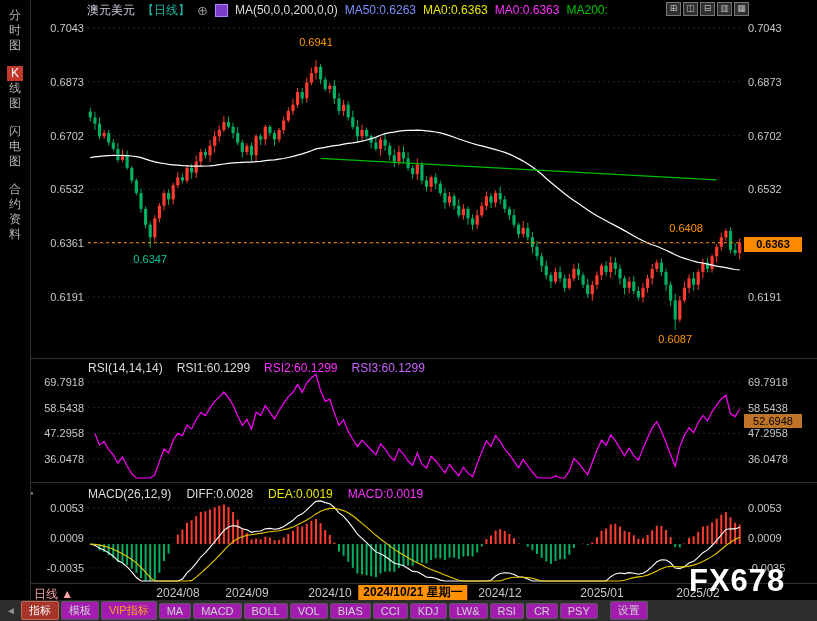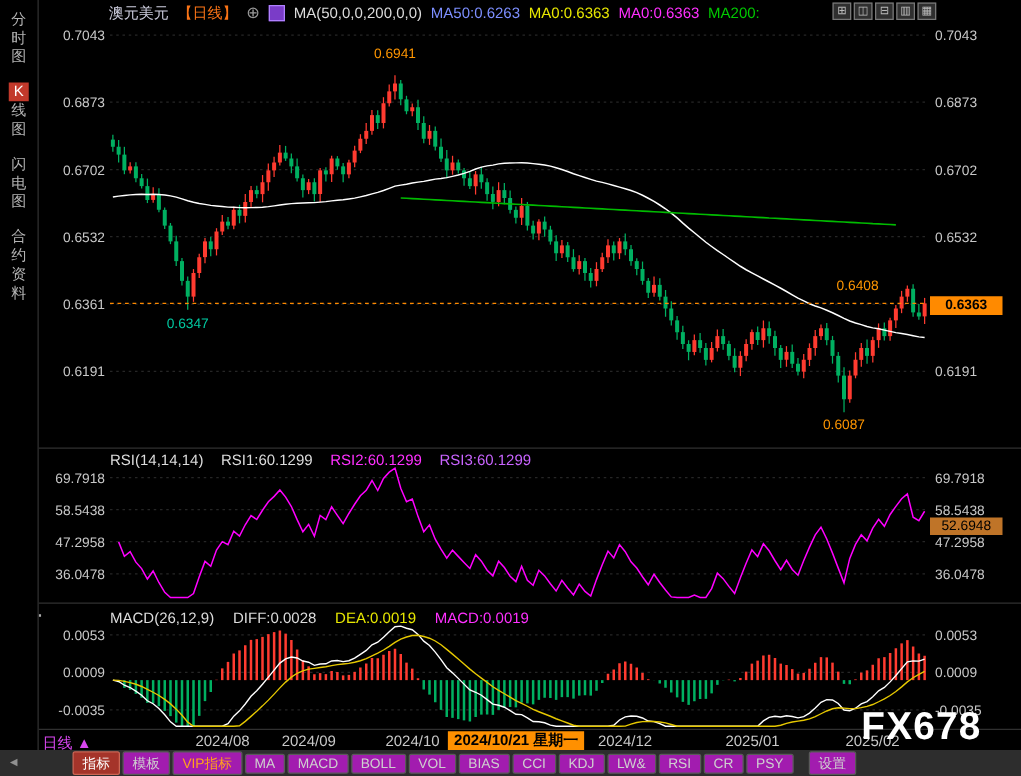--- a/index.html
+++ b/index.html
@@ -1,21 +1,21 @@
 <!DOCTYPE html>
 <html><head>
 <meta charset="utf-8">
 <style>
   html,body{margin:0;padding:0;background:#000;}
   body{width:817px;height:621px;position:relative;overflow:hidden;
        font-family:"Liberation Sans","DejaVu Sans",sans-serif;}
   
   #hdr{position:absolute;left:30px;top:0;height:20px;right:0;display:flex;align-items:center;
        gap:7px;padding-left:57px;font-size:12px;white-space:nowrap;z-index:4;}
-  .c-sym{color:#ccccdd}.c-period{color:#f97316}.c-plus{color:#999;font-size:13px}
+  .c-sym{color:#ccccdd}.c-period{color:#14b8a6}.c-plus{color:#999;font-size:13px}
   .c-maf{color:#dcdcdc}.c-ma50{color:#7d8fff}.c-y{color:#e8e800}.c-m{color:#ff30ff}.c-g{color:#00c800}
   .draw-icon{width:11px;height:11px;background:#7a3cc8;border:1px solid #b080ff;display:inline-block}
   #winbtns{position:absolute;right:68px;top:2px;display:flex;gap:2px;z-index:5;}
   .wbtn{width:13px;height:12px;background:#2f2f2f;border:1px solid #777;color:#bbb;
         font-size:9px;line-height:11px;text-align:center;cursor:pointer;}
   
   #sidebar{position:absolute;left:0;top:0;width:30px;height:598px;border-right:1px solid #303030;
            padding-top:8px;z-index:4;background:#000;}
   .side-item{margin:0 auto 13px;width:16px;cursor:pointer;}
   .side-item span{display:block;text-align:center;font-size:12px;color:#b4b4b4;line-height:15px;}
@@ -27,28 +27,28 @@
   
   #priceBadge{position:absolute;left:744px;width:58px;height:15px;background:#ff8a00;color:#000;
               font-size:11px;font-weight:700;text-align:center;line-height:15px;z-index:3;}
   #rsiBadge{position:absolute;left:744px;width:58px;height:14px;background:#bf7428;color:#000;
             font-size:11px;text-align:center;line-height:14px;z-index:3;}
   
   #xaxis{position:absolute;left:0;top:585px;width:817px;height:15px;z-index:3;}
   .xlabel{position:absolute;top:1px;transform:translateX(-50%);color:#c8c8c8;font-size:12px;}
   .xcross{position:absolute;top:0;transform:translateX(-50%);background:#ff9000;color:#000;
           font-size:12px;height:15px;line-height:15px;padding:0 5px;font-weight:600;}
-  #periodLabel{position:absolute;left:34px;top:1px;color:#d946ef;font-size:12px;cursor:pointer;}
+  #periodLabel{position:absolute;left:34px;top:1px;color:#fca5a5;font-size:12px;cursor:pointer;}
   
   #toolbar{position:absolute;left:0;bottom:0;width:817px;height:21px;background:#2d2d2d;
            display:flex;align-items:center;padding-left:3px;gap:2px;z-index:6;box-sizing:border-box;}
   .backbtn{color:#909090;font-size:10px;margin:0 3px;cursor:pointer;}
   .tbtn{background:#a21caf;border:1px solid #5a5a5a;color:#cfcfcf;font-size:11px;
         padding:1px 7px;border-radius:2px;cursor:pointer;white-space:nowrap;}
-  .tbtn.selected{background:#a5342a;border-color:#cc6655;color:#fff;margin-left:37px;}
+  .tbtn.selected{background:#a5342a;border-color:#cc6655;color:#fff;}
   .tbtn.vip{color:#ffa31a;}
   .tbtn.gap{margin-left:10px;}
   
   #watermark{position:absolute;left:676px;top:563px;font-size:31px;color:#fff;font-weight:600;
              letter-spacing:1px;z-index:5;margin-left:13px;}
   svg{position:absolute;left:0;top:0;z-index:1;}
 </style>
 </head>
 <body>
 

